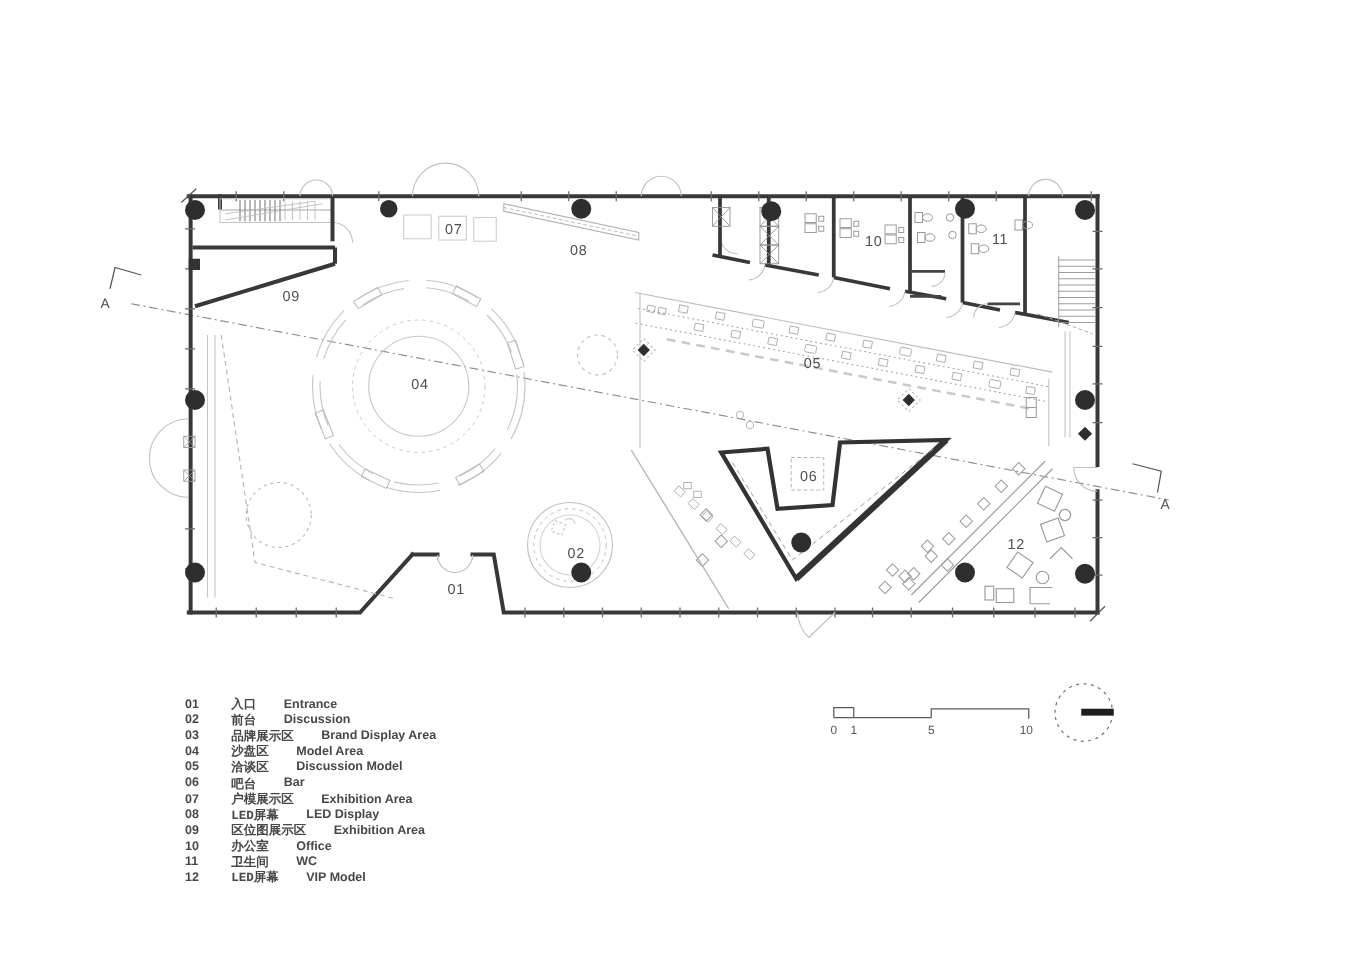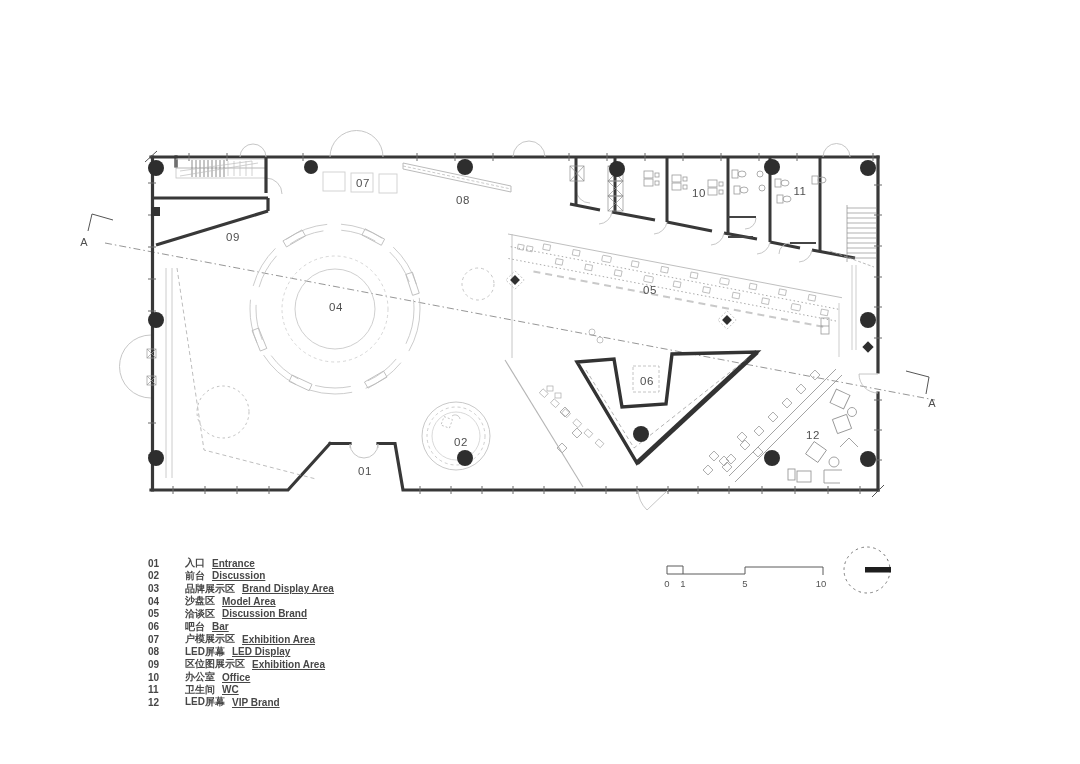--- a/index.html
+++ b/index.html
@@ -5,22 +5,22 @@
   html,body{margin:0;padding:0;background:#fff;}
   body{width:1080px;height:764px;position:relative;font-family:"Liberation Sans",sans-serif;overflow:hidden;}
   #plan-svg{position:absolute;left:0;top:0;}
   svg text{font-family:"Liberation Sans",sans-serif;fill:#4f4f4f;}
   .room-label{font-size:11.5px;letter-spacing:0.5px;}
   .section-label{font-size:11px;}
   .scale-label{font-size:9.5px;fill:#555;}
   .legend{position:absolute;left:148px;top:557px;color:#474747;font-size:10px;font-weight:bold;}
   .lrow{display:flex;height:12.65px;align-items:center;white-space:pre;}
   .ln{display:inline-block;width:37px;}
-  .lc{display:inline-block;}
-  .le{display:inline-block;margin-left:7px;text-decoration:underline;}
+  .lc{display:inline-block;font-family:Liberation Mono, monospace;}
+  .le{display:inline-block;margin-left:22px;}
 </style>
 </head>
 <body>
 
 <svg id="plan-svg" width="1080" height="764" viewBox="0 0 1080 764">
 
   <path d="M105,243 L935,400" stroke="#8a8a8a" stroke-width="0.9" fill="none" stroke-dasharray="7 3 1.5 3"></path>
 
   <g stroke="#383838" stroke-width="3.2" fill="none" stroke-linecap="square">
     <path d="M151,157 H878"></path>
@@ -392,21 +392,21 @@
     <circle cx="867" cy="570" r="23" fill="none" stroke="#777" stroke-width="1" stroke-dasharray="2.5 3.5"></circle>
     <rect x="865" y="567" width="26" height="5.5" fill="#1e1e1e"></rect>
   </g>
 </svg>
 
 <div class="legend">
   <div class="lrow"><span class="ln">01</span><span class="lc">入口</span><span class="le">Entrance</span></div>
   <div class="lrow"><span class="ln">02</span><span class="lc">前台</span><span class="le">Discussion</span></div>
   <div class="lrow"><span class="ln">03</span><span class="lc">品牌展示区</span><span class="le">Brand Display Area</span></div>
   <div class="lrow"><span class="ln">04</span><span class="lc">沙盘区</span><span class="le">Model Area</span></div>
-  <div class="lrow"><span class="ln">05</span><span class="lc">洽谈区</span><span class="le">Discussion Brand</span></div>
+  <div class="lrow"><span class="ln">05</span><span class="lc">洽谈区</span><span class="le">Discussion Model</span></div>
   <div class="lrow"><span class="ln">06</span><span class="lc">吧台</span><span class="le">Bar</span></div>
   <div class="lrow"><span class="ln">07</span><span class="lc">户模展示区</span><span class="le">Exhibition Area</span></div>
   <div class="lrow"><span class="ln">08</span><span class="lc">LED屏幕</span><span class="le">LED Display</span></div>
   <div class="lrow"><span class="ln">09</span><span class="lc">区位图展示区</span><span class="le">Exhibition Area</span></div>
   <div class="lrow"><span class="ln">10</span><span class="lc">办公室</span><span class="le">Office</span></div>
   <div class="lrow"><span class="ln">11</span><span class="lc">卫生间</span><span class="le">WC</span></div>
-  <div class="lrow"><span class="ln">12</span><span class="lc">LED屏幕</span><span class="le">VIP Brand</span></div>
+  <div class="lrow"><span class="ln">12</span><span class="lc">LED屏幕</span><span class="le">VIP Model</span></div>
 </div>
 
 </body></html>

